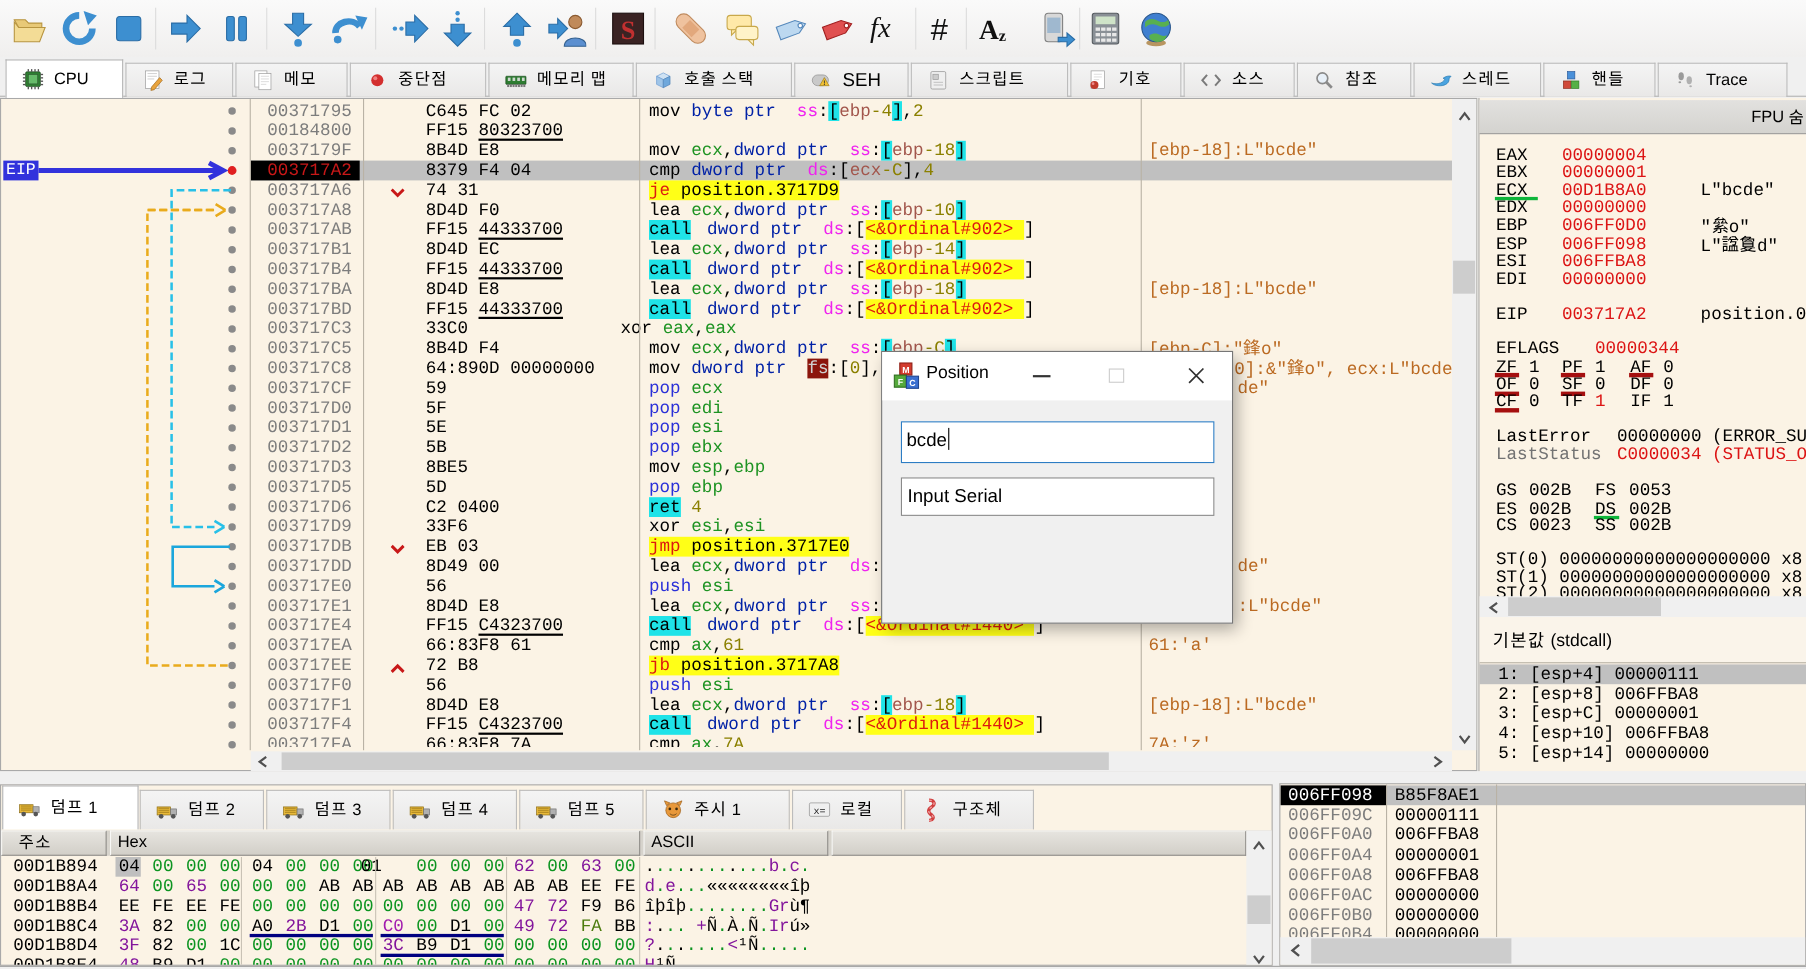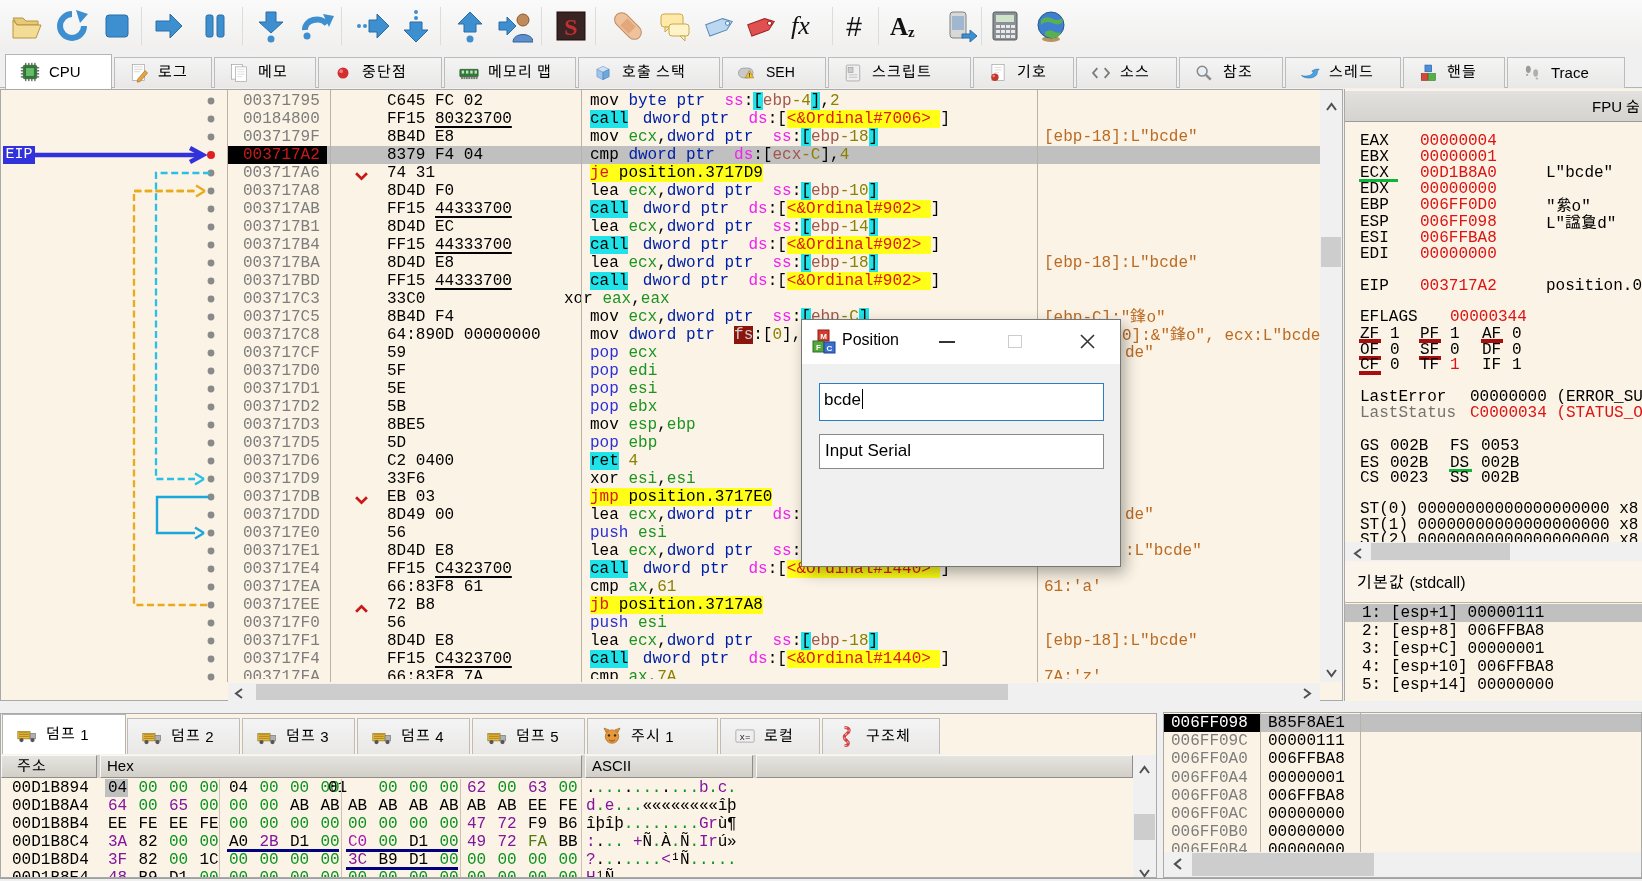--- a/index.html
+++ b/index.html
@@ -317,21 +317,21 @@
         <use href="#g53469" fill="#000"></use>
       </svg>
     </span>
   </div>
 <div class="abs" style="left:722px;top:57px;width:104px;height:31px;background:linear-gradient(#f4f4f4,#e9e8e7);border:1px solid #bcbcbc;border-bottom:none;z-index:2"></div>
 <div class="abs" style="left:736px;top:62px;width:22px;height:22px;z-index:4"><svg width="100%" height="100%" viewBox="0 0 36 36">
       <rect x="4" y="10" width="24" height="16" rx="8" fill="#c9c9c9" stroke="#8a8a8a"></rect>
       <path d="M22 18 l7 -12 7 12 z" transform="translate(-7 8)" fill="#f2c233" stroke="#9a7b1a"></path>
       <text x="22" y="25" font-size="10" font-weight="bold" text-anchor="middle" fill="#333">!</text>
     </svg></div>
-<div class="abs" style="left:766px;top:64px;height:16px;z-index:4;font-size:14px;display:flex;align-items:center">
+<div class="abs" style="left:766px;top:64px;height:16px;z-index:4;font-size:17px;display:flex;align-items:flex-start">
     <span class="kw" style="color:#000">
       <span>SEH</span>
     </span>
   </div>
 <div class="abs" style="left:828px;top:57px;width:143px;height:31px;background:linear-gradient(#f4f4f4,#e9e8e7);border:1px solid #bcbcbc;border-bottom:none;z-index:2"></div>
 <div class="abs" style="left:842px;top:62px;width:22px;height:22px;z-index:4"><svg width="100%" height="100%" viewBox="0 0 36 36">
       <rect x="7" y="5" width="22" height="26" rx="2" fill="#efefef" stroke="#8a8a8a"></rect>
       <rect x="10" y="9" width="8" height="8" fill="#cccccc" stroke="#999"></rect>
       <path d="M11 21h14M11 25h14" stroke="#aaa"></path>
     </svg></div>
@@ -449,21 +449,20 @@
 <div class="abs" style="left:581px;top:90px;width:1px;height:592px;background:#b9b2a5;z-index:2"></div>
 <div class="abs" style="left:1037px;top:90px;width:1px;height:592px;background:#b9b2a5;z-index:2"></div>
 <div class="abs" style="left:228px;top:146px;width:1092px;height:18px;background:#c0c0c0"></div>
 <div class="abs" style="left:228px;top:146px;width:99px;height:18px;background:#000"></div>
 <div class="abs" style="left:0;top:89px;width:1320px;height:590px;overflow:hidden">
     <div class="abs m" style="left:243px;top:3px"><span class="a">00371795</span></div>
     <div class="abs m" style="left:387px;top:3px">C645 FC 02</div>
     <div class="abs m" style="left:590px;top:3px">mov <span class="kwd">byte ptr</span>  <span class="sg">ss</span>:<span class="cy">[</span><span class="br">ebp</span><span class="nm">-4</span><span class="cy">]</span>,<span class="nm">2</span></div>
     <div class="abs m" style="left:243px;top:21px"><span class="a">00184800</span></div>
     <div class="abs m" style="left:387px;top:21px">FF15 <u>80323700</u></div>
-    <div class="abs m" style="left:590px;top:21px"><span class="cy">call</span><span style="display:inline-block;width:14.4px"></span><span class="kwd">dword ptr</span>  <span class="sg">ds</span>:[<span class="yw"><span class="rd">&lt;&amp;Ordinal#7006&gt;</span> </span>]</div>
     <div class="abs m" style="left:243px;top:39px"><span class="a">0037179F</span></div>
     <div class="abs m" style="left:387px;top:39px">8B4D E8</div>
     <div class="abs m" style="left:590px;top:39px">mov <span class="rg">ecx</span>,<span class="kwd">dword ptr</span>  <span class="sg">ss</span>:<span class="cy">[</span><span class="br">ebp</span><span class="nm">-18</span><span class="cy">]</span></div>
     <div class="abs m cm" style="left:1044px;top:39px">[ebp-18]:L"bcde"</div>
     <div class="abs m" style="left:243px;top:57px"><span style="color:#c81818">003717A2</span></div>
     <div class="abs m" style="left:387px;top:57px">8379 F4 04</div>
     <div class="abs m" style="left:590px;top:57px">cmp <span class="kwd">dword ptr</span>  <span class="sg">ds</span>:[<span class="br">ecx</span><span class="nm">-C</span>],<span class="nm">4</span></div>
     <div class="abs m" style="left:243px;top:75px"><span class="a">003717A6</span></div>
     <div class="abs m" style="left:387px;top:75px">74 31</div>
     <div class="abs m" style="left:590px;top:75px"><span class="yw"><span class="rd">je</span> position.3717D9</span></div>
@@ -734,21 +733,21 @@
       <svg class="kg" style="width:16px;height:16.64px;vertical-align:-2.768px;" viewBox="0 -860 1000 1040">
         <use href="#g48376" fill="#000"></use>
       </svg>
       <svg class="kg" style="width:16px;height:16.64px;vertical-align:-2.768px;" viewBox="0 -860 1000 1040">
         <use href="#g44050" fill="#000"></use>
       </svg>
       <span> (stdcall)</span>
     </span>
   </div>
 <div class="abs" style="left:1345px;top:604px;width:297px;height:18px;background:#c0c0c0"></div>
-<div class="abs m" style="left:1362px;top:604px">1: [esp+1] 00000111</div>
+<div class="abs m" style="left:1362px;top:604px">1: [esp+4] 00000111</div>
 <div class="abs m" style="left:1362px;top:622px">2: [esp+8] 006FFBA8</div>
 <div class="abs m" style="left:1362px;top:640px">3: [esp+C] 00000001</div>
 <div class="abs m" style="left:1362px;top:658px">4: [esp+10] 006FFBA8</div>
 <div class="abs m" style="left:1362px;top:676px">5: [esp+14] 00000000</div>
 <div class="abs" style="left:0;top:702px;width:1642px;height:179px;background:#f0f0f0"></div>
 <div class="abs" style="left:0;top:713px;width:1157px;height:165px;background:#fbf3e5;border:1px solid #a9a9a9"></div>
 <div class="abs" style="left:2px;top:714px;width:124px;height:40px;background:#fff;border:1px solid #b4b4b4;border-bottom:none;z-index:3"></div>
 <div class="abs" style="left:16px;top:723px;width:22px;height:22px;z-index:4"><svg width="100%" height="100%" viewBox="0 0 36 36">
       <rect x="3" y="14" width="20" height="12" fill="#e8b93a" stroke="#8a6a10"></rect>
       <rect x="23" y="17" width="9" height="9" fill="#b0b0b0" stroke="#707070"></rect>

